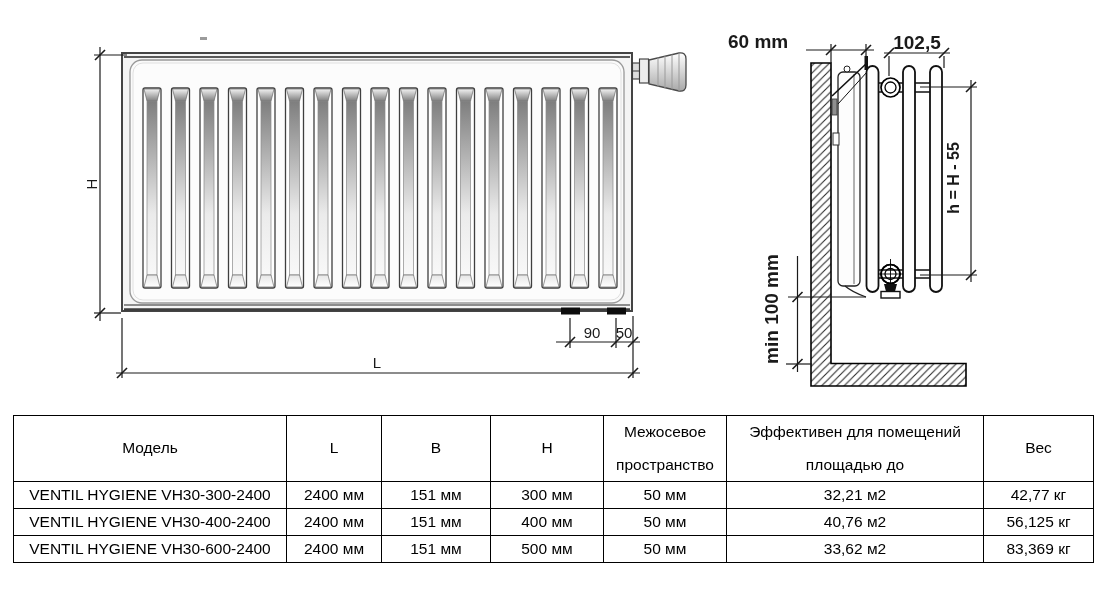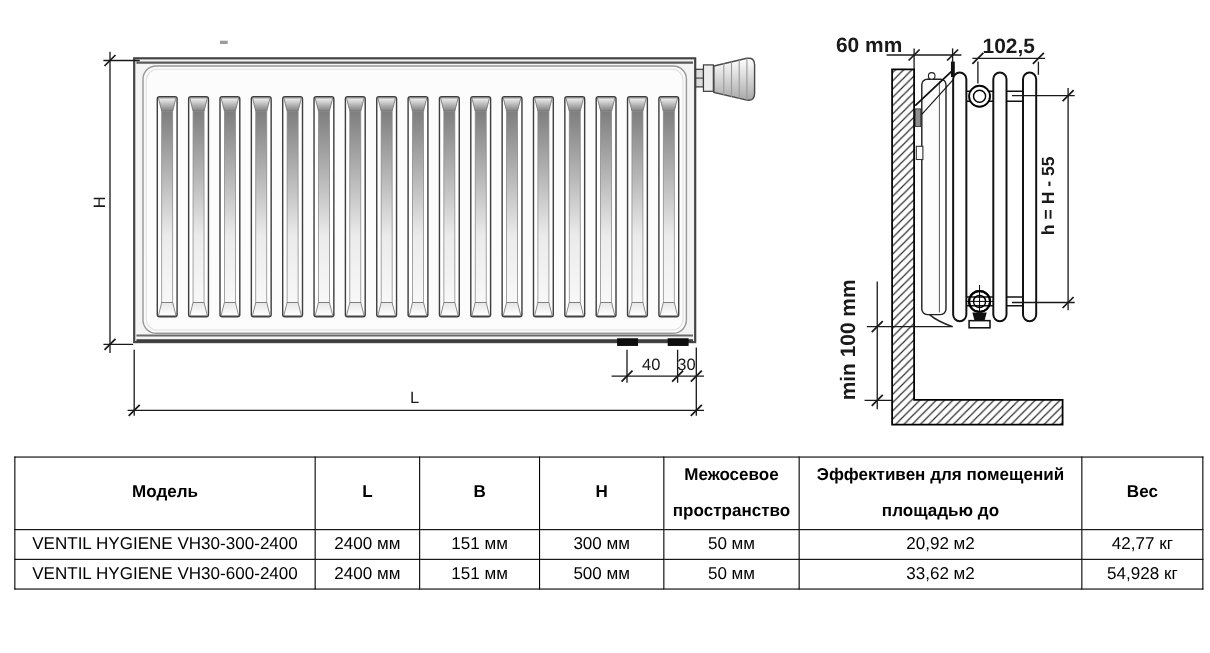--- a/index.html
+++ b/index.html
@@ -8,21 +8,21 @@
   svg{position:absolute;left:0;top:0;}
   .lbl{position:absolute;color:#1a1a1a;white-space:nowrap;}
   .lbl.center{transform:translate(-50%,-50%);}
   .lbl.rot{transform:translate(-50%,-50%) rotate(-90deg);}
   .dim-s{font-size:15px;font-weight:400;}
   .dim-m{font-size:16px;font-weight:600;}
   .dim-b{font-size:19px;font-weight:700;}
 
   table.spec{position:absolute;left:13px;top:415px;width:1080px;border-collapse:collapse;table-layout:fixed;background:#fff;}
   table.spec th,table.spec td{border:1.6px solid #000;text-align:center;vertical-align:middle;color:#000;overflow:hidden;}
-  table.spec th{height:60px;font-size:15.5px;font-weight:700;line-height:2.1;padding:0 4px;}
+  table.spec th{height:60px;font-size:15.5px;font-weight:400;line-height:2.1;padding:0 4px;}
   table.spec td{height:24px;font-size:15.5px;padding:1px 2px;}
 </style>
 </head>
 <body>
 
 <div class="stage">
 
   <svg width="1100" height="405" viewBox="0 0 1100 405">
     <defs>
       <linearGradient id="slotGrad" x1="0" y1="0" x2="0" y2="1">
@@ -275,23 +275,23 @@
         <line x1="786" y1="364" x2="812" y2="364"></line>
         <line x1="797.5" y1="256" x2="797.5" y2="372"></line>
         <line x1="792.5" y1="302" x2="802.5" y2="292" stroke-width="1.6"></line>
         <line x1="792.5" y1="369" x2="802.5" y2="359" stroke-width="1.6"></line>
       </g>
     </g>
   </svg>
 
   <span class="lbl dim-s rot" style="left:91px;top:184px;">H</span>
   <span class="lbl dim-s center" style="left:377px;top:362px;">L</span>
-  <span class="lbl dim-s center" style="left:592px;top:332px;">40</span>
-  <span class="lbl dim-s center" style="left:624px;top:332px;">30</span>
-  <span class="lbl dim-b" style="left:760px;top:31px;">60 mm</span>
+  <span class="lbl dim-s center" style="left:592px;top:332px;">90</span>
+  <span class="lbl dim-s center" style="left:624px;top:332px;">50</span>
+  <span class="lbl dim-b" style="left:728px;top:31px;">60 mm</span>
   <span class="lbl dim-b center" style="left:917px;top:43px;text-align:center;">102,5</span>
   <span class="lbl dim-m rot" style="left:954px;top:178px;">h = H - 55</span>
   <span class="lbl dim-b rot" style="left:772px;top:309px;">min 100 mm</span>
 
   <table class="spec">
     <colgroup>
       <col style="width:273px">
         <col style="width:95px">
         <col style="width:109px">
       <col style="width:113px">
@@ -310,27 +310,36 @@
           <th>Вес</th>
         </tr>
       </thead>
     <tbody id="spec-body">
         <tr>
           <td>VENTIL HYGIENE VH30-300-2400</td>
           <td>2400 мм</td>
           <td>151 мм</td>
           <td>300 мм</td>
           <td>50 мм</td>
-          <td>20,92 м2</td>
+          <td>32,21 м2</td>
           <td>42,77 кг</td>
+        </tr>
+        <tr>
+          <td>VENTIL HYGIENE VH30-400-2400</td>
+          <td>2400 мм</td>
+          <td>151 мм</td>
+          <td>400 мм</td>
+          <td>50 мм</td>
+          <td>40,76 м2</td>
+          <td>56,125 кг</td>
         </tr>
         <tr>
           <td>VENTIL HYGIENE VH30-600-2400</td>
           <td>2400 мм</td>
           <td>151 мм</td>
           <td>500 мм</td>
           <td>50 мм</td>
           <td>33,62 м2</td>
-          <td>54,928 кг</td>
+          <td>83,369 кг</td>
         </tr>
       </tbody>
   </table>
 </div>
 
 </body></html>

